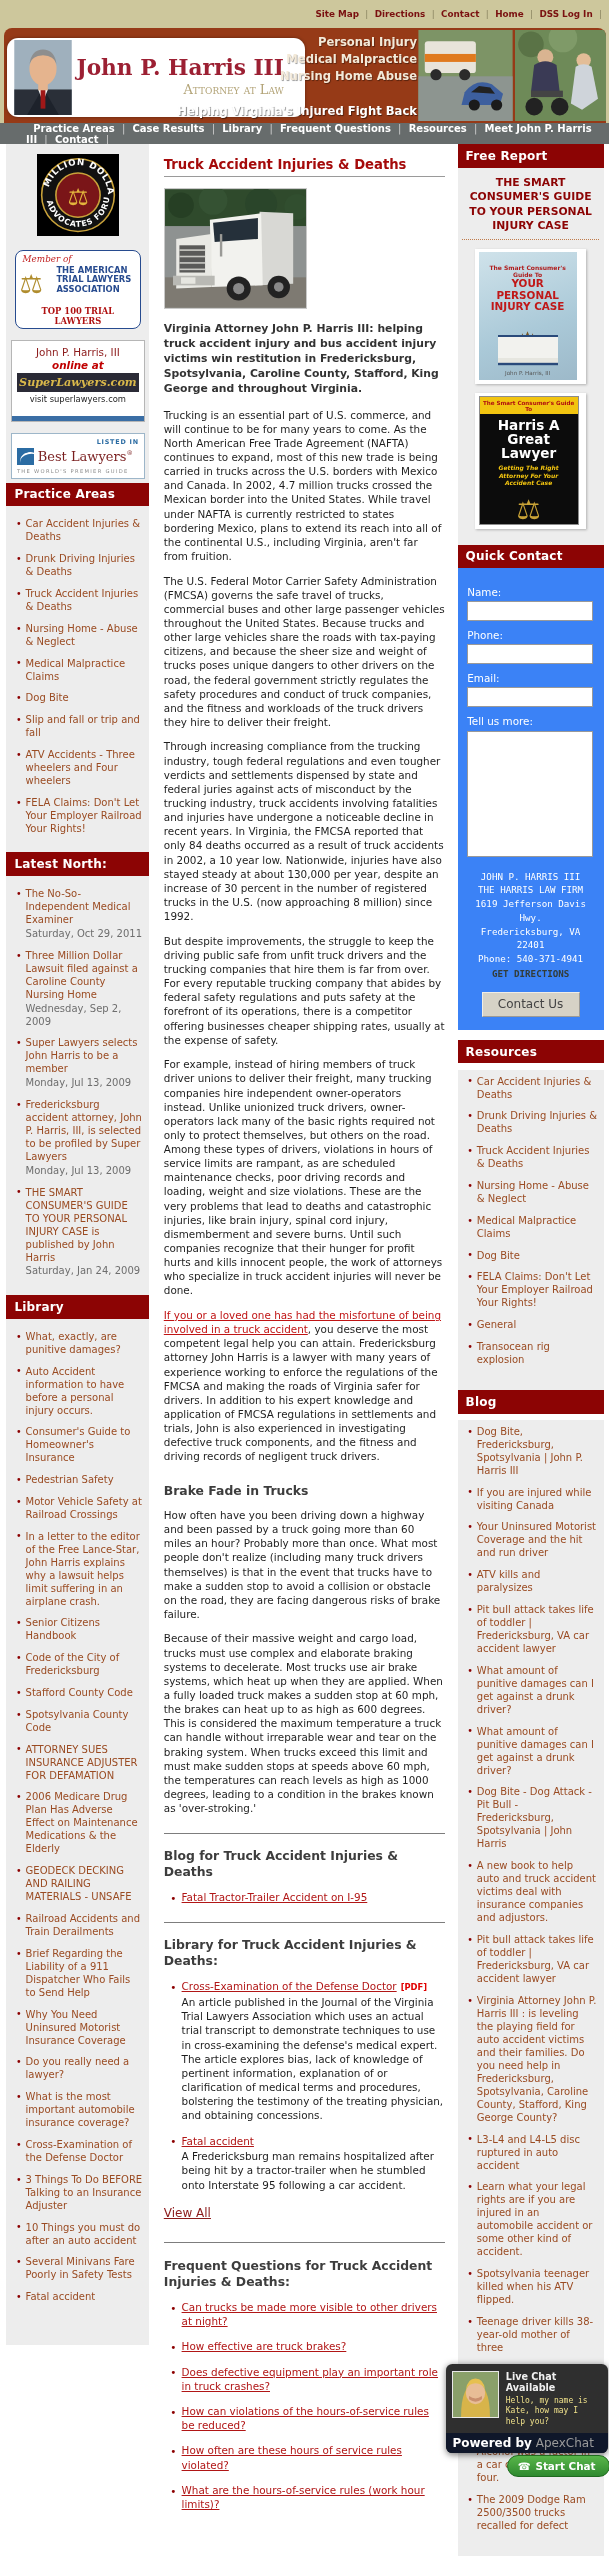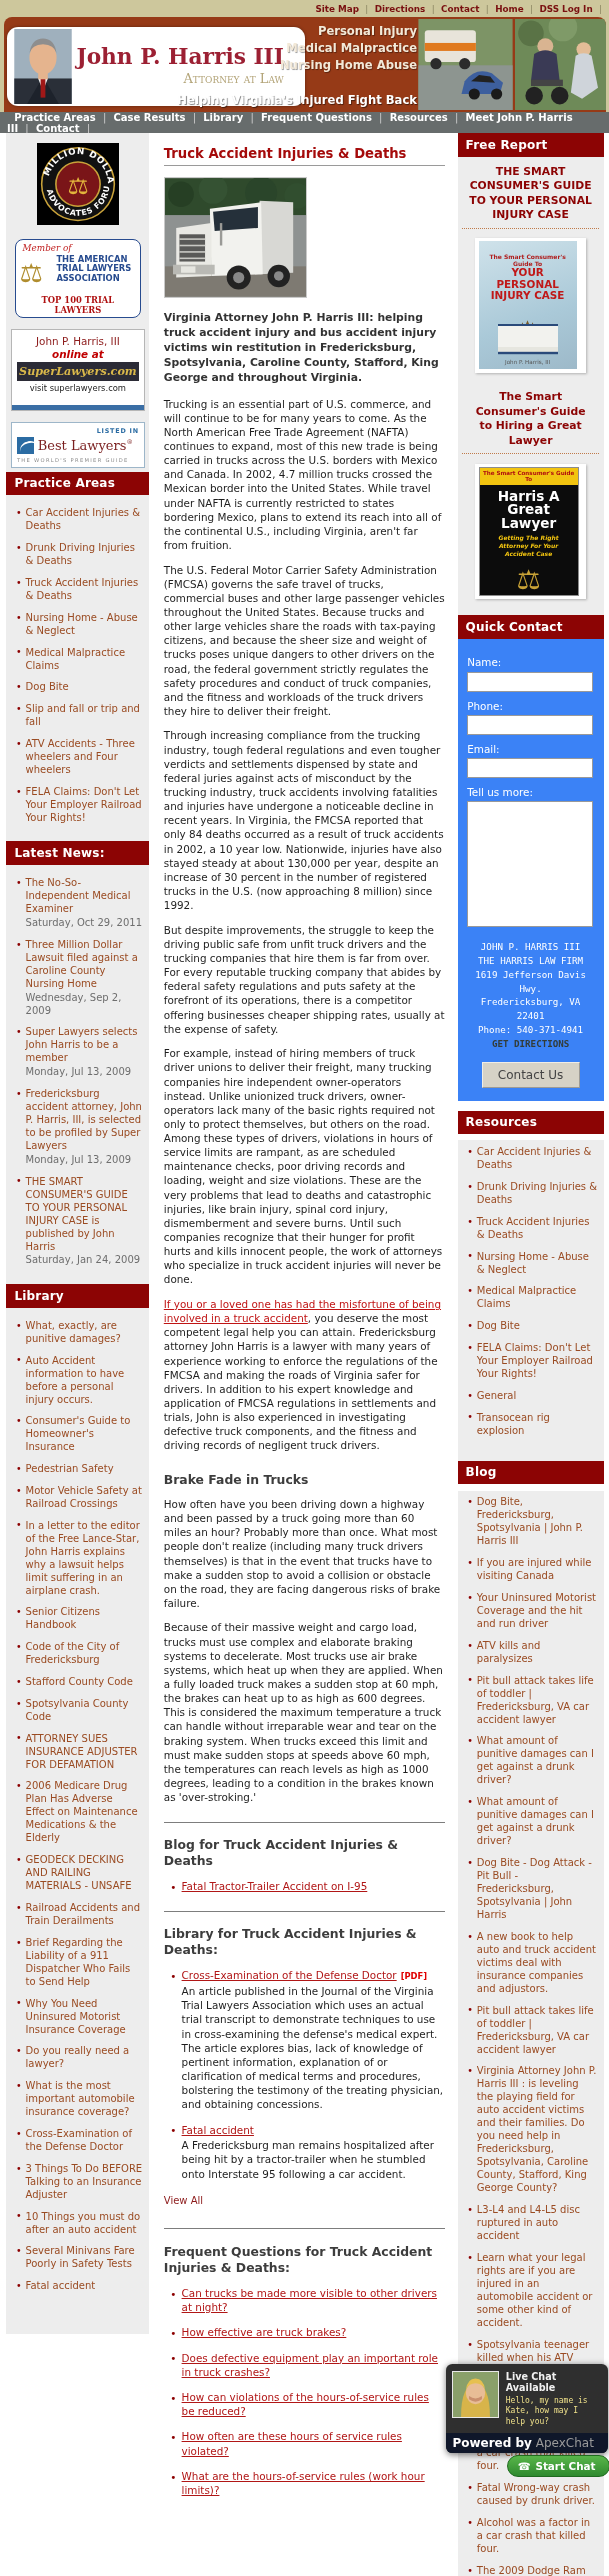--- a/index.html
+++ b/index.html
@@ -1,35 +1,35 @@
 <!DOCTYPE html>
 <html style="font-size:13px"><head>
 <meta charset="utf-8">
 <style>
   html,body{margin:0;padding:0;background:#fff;}
   body{width:610px;font-family:"DejaVu Sans","Liberation Sans",sans-serif;color:#222;position:relative;}
   a{cursor:pointer;}
   
-  .topbar{background:#cdc79c;height:17px;display:flex;justify-content:flex-end;align-items:center;padding-right:8px;font-size:8.8px;}
+  .topbar{background:#cdc79c;height:28px;display:flex;justify-content:flex-end;align-items:center;padding-right:8px;font-size:8.8px;}
   .topbar a{color:#7a1010;text-decoration:none;font-weight:bold;padding:0 6.4px;}
   .topbar .tsep{color:#8a8560;}
   
   .header{background:#cdc79c;padding:0 4px;}
   .header-in{position:relative;height:95px;background:#963a17;border-radius:8px 8px 0 0;overflow:hidden;}
   .hdr-card{position:absolute;left:3.2px;top:9.6px;width:298px;height:79px;background:#fff;border-radius:11.2px;display:flex;align-items:center;box-shadow:0 0 3.2px rgba(0,0,0,.4);}
   .attorney-photo{margin:1.6px 4.8px 0 6.4px;flex:0 0 auto;}
   .hdr-name{font-family:"DejaVu Serif","Liberation Serif",serif;font-weight:bold;font-size:21.7px;color:#9c2033;line-height:1.05;}
   .hdr-sub{font-family:"DejaVu Serif","Liberation Serif",serif;font-variant:small-caps;font-size:13px;color:#b3a478;text-align:right;margin-top:1.6px;}
   .hdr-services{position:absolute;right:189px;top:6.4px;text-align:right;color:#f3e9d8;font-size:11.6px;line-height:1.45;font-weight:bold;text-shadow:0.8px 0.8px 0.8px rgba(0,0,0,.4);}
   .hdr-tagline{position:absolute;right:189px;bottom:4.8px;color:#fff;font-size:11.6px;font-weight:bold;text-shadow:0.8px 0.8px 0.8px rgba(0,0,0,.5);}
   .hdr-photo{position:absolute;top:1.6px;height:91px;}
   .hdr-photo.p1{right:93px;width:95px;}
   .hdr-photo.p2{right:0;width:91px;}
   
-  .mainnav{background:#676c6c;height:21px;display:flex;align-items:center;padding-left:7px;font-size:10px;}
+  .mainnav{background:#676c6c;height:21px;display:flex;align-items:center;padding-left:26px;font-size:10px;}
   .mainnav a{color:#fff;font-weight:bold;text-decoration:none;padding:0 7.2px;}
   .mainnav .nsep{color:#cfcfcf;}
   
   .content{display:flex;align-items:flex-start;background:#fff;padding:0 6.4px;min-height:2330px;}
   .sb-left{width:143px;flex:0 0 143px;background:#ededed;padding-bottom:24px;min-height:1684px;}
   .main{flex:1;padding:11.2px 13px 0 14.4px;min-width:0;}
   .sb-right{width:146px;flex:0 0 146px;}
   
   .redbar{background:#8c0404;color:#fff;font-weight:bold;font-size:12px;padding:4.8px 8px;letter-spacing:0.2px;}
   
@@ -68,21 +68,21 @@
   .mlink{color:#c01414;text-decoration:underline;}
   .subhead{font-weight:bold;font-size:12.4px;color:#3d3d3d;margin:19px 0 8px;}
   .mhr{border:0;border-top:0.8px solid #7d7d7d;margin:17.6px 0 14.4px;}
   .sechead{font-weight:bold;font-size:12.4px;color:#3d3d3d;margin:13px 0 9.6px;line-height:1.3;}
   .mlist{list-style:none;margin:8px 0;padding:0 0 0 4.8px;}
   .mlist li{margin:0 0 11.2px;font-size:10.4px;line-height:1.36;position:relative;padding-left:13px;}
   .mlist li .blt{position:absolute;left:1.6px;top:0.8px;color:#8c0000;}
   .mlist a{color:#b11616;text-decoration:underline;}
   .pdf-tag{color:#e00000;font-weight:bold;font-size:8.4px;margin-left:4px;}
   .entry-desc{color:#1e1e1e;margin-top:1.6px;}
-  .viewall{display:inline-block;color:#8c1a1a;font-size:10px;margin:3.2px 0 4.8px;}
+  .viewall{display:inline-block;color:#8c1a1a;text-decoration:underline;font-size:12px;margin:3.2px 0 4.8px;}
   
   .rs-gray{background:#ededed;padding-bottom:6.4px;}
   .fr-title{color:#8c0404;font-weight:bold;font-size:10.8px;text-align:center;line-height:1.35;padding:8px 6.4px 4.8px;border-bottom:0.8px dotted #c07b4a;margin:0 4.8px;}
   .bookframe{margin:9.6px auto;background:#fff;padding:3.2px;width:104px;box-shadow:0.8px 0.8px 2.4px rgba(0,0,0,.25);}
   .book1{width:98px;height:128px;background:linear-gradient(160deg,#cfe2ea 0%,#aac9d8 60%,#9db9c9 100%);position:relative;text-align:center;overflow:hidden;}
   .book1 .b1-top{color:#b02020;font-weight:bold;font-size:6px;padding-top:11.2px;}
   .book1 .b1-title{color:#c01818;font-weight:bold;font-size:10.4px;line-height:1.1;padding:0.8px 3.2px;}
   .book1 .b1-gavel{font-size:24px;color:#7a5a28;margin-top:13px;}
   .book1 .b1-books{position:absolute;bottom:22.5px;left:19px;right:19px;height:21px;background:#f2f2ee;border-top:2.4px solid #2a4a7a;box-shadow:0 4.8px 0 #e6e6df,0 7.2px 0 #2a4a7a;}
   .book1 .b1-author{position:absolute;bottom:4.8px;left:0;right:0;color:#555;font-size:5.6px;}
@@ -221,21 +221,21 @@
         <li><span class="blt">•</span><a>Drunk Driving Injuries &amp; Deaths</a></li>
         <li><span class="blt">•</span><a>Truck Accident Injuries &amp; Deaths</a></li>
         <li><span class="blt">•</span><a>Nursing Home - Abuse &amp; Neglect</a></li>
         <li><span class="blt">•</span><a>Medical Malpractice Claims</a></li>
         <li><span class="blt">•</span><a>Dog Bite</a></li>
         <li><span class="blt">•</span><a>Slip and fall or trip and fall</a></li>
         <li><span class="blt">•</span><a>ATV Accidents - Three wheelers and Four wheelers</a></li>
         <li><span class="blt">•</span><a>FELA Claims: Don't Let Your Employer Railroad Your Rights!</a></li>
       </ul>
 
-    <div class="redbar">Latest News:</div>
+    <div class="redbar">Latest North:</div>
     <ul class="side-list">
 
     <li><span class="blt">•</span><a>The No-So-Independent Medical Examiner</a><div class="news-date">Saturday, Oct 29, 2011</div></li>
         <li><span class="blt">•</span><a>Three Million Dollar Lawsuit filed against a Caroline County Nursing Home</a><div class="news-date">Wednesday, Sep 2, 2009</div></li>
         <li><span class="blt">•</span><a>Super Lawyers selects John Harris to be a member</a><div class="news-date">Monday, Jul 13, 2009</div></li>
         <li><span class="blt">•</span><a>Fredericksburg accident attorney, John P. Harris, III, is selected to be profiled by Super Lawyers</a><div class="news-date">Monday, Jul 13, 2009</div></li>
         <li><span class="blt">•</span><a>THE SMART CONSUMER'S GUIDE TO YOUR PERSONAL INJURY CASE is published by John Harris</a><div class="news-date">Saturday, Jan 24, 2009</div></li>
       </ul>
 
     <div class="redbar">Library</div>
@@ -360,21 +360,20 @@
       <div class="fr-title">THE SMART CONSUMER'S GUIDE TO YOUR PERSONAL INJURY CASE</div>
       <div class="bookframe">
         <div class="book1">
           <div class="b1-top">The Smart Consumer's Guide To</div>
           <div class="b1-title">YOUR PERSONAL INJURY CASE</div>
           <div class="b1-gavel">⚖</div>
           <div class="b1-books"></div>
           <div class="b1-author">John P. Harris, III</div>
         </div>
       </div>
-      <div class="fr-title">The Smart Consumer's Guide to Hiring a Great Lawyer</div>
       <div class="bookframe">
         <div class="book2">
           <div class="b2-top">The Smart Consumer's Guide To</div>
           <div class="b2-title">Harris A Great Lawyer</div>
           <div class="b2-sub">Getting The Right Attorney For Your Accident Case</div>
           <div class="b2-scales">⚖</div>
         </div>
       </div>
     </div>
 

